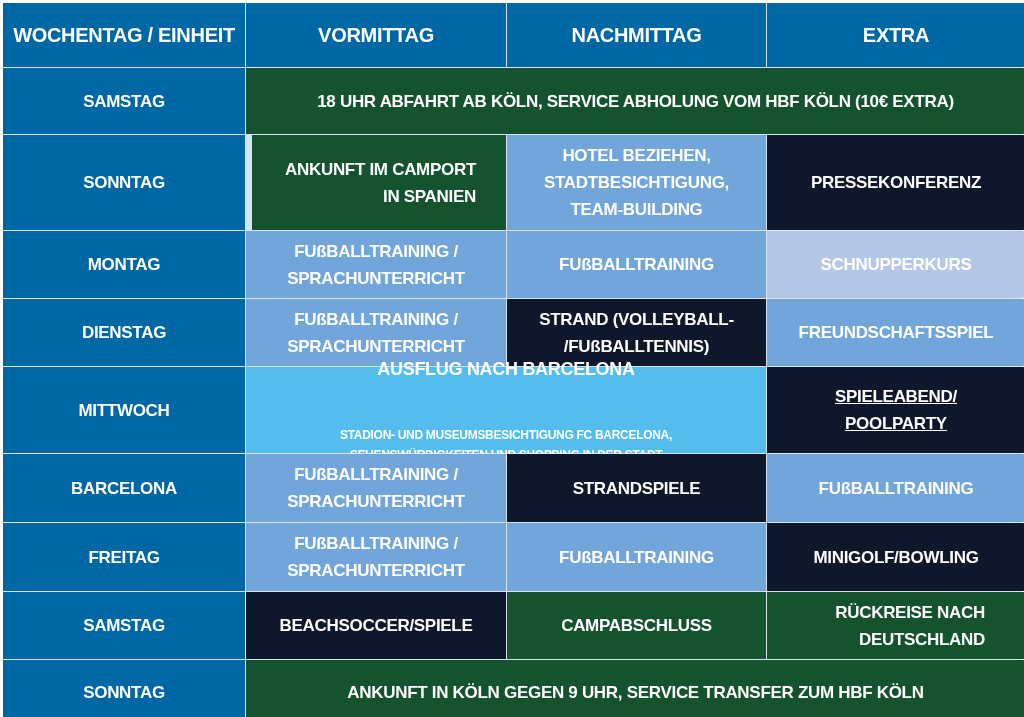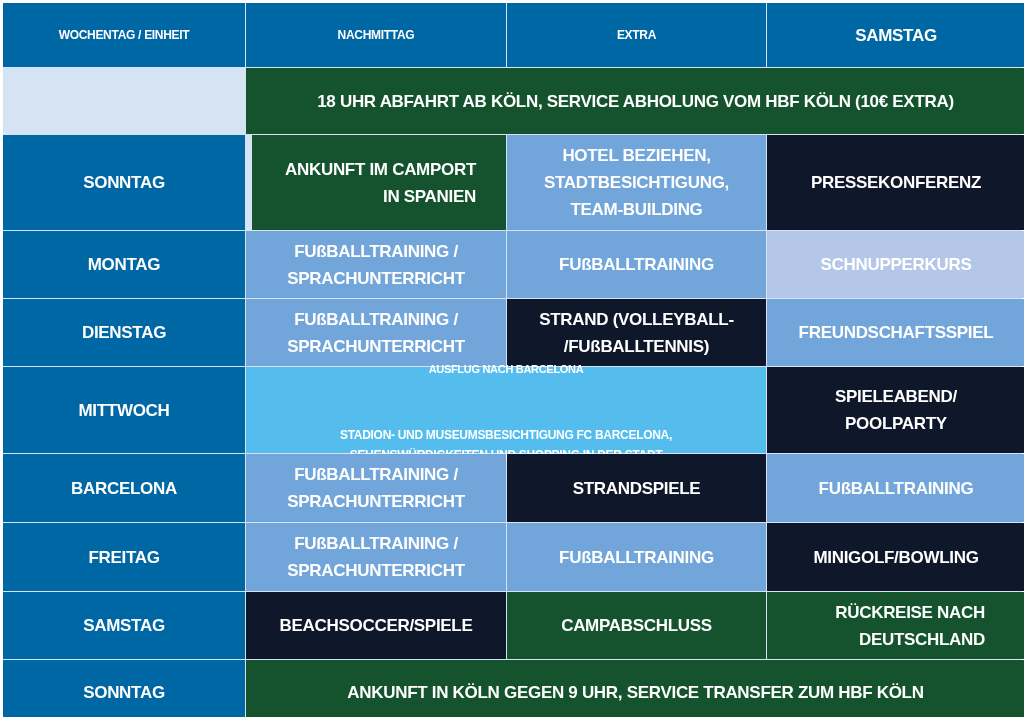--- a/index.html
+++ b/index.html
@@ -3,35 +3,36 @@
 <meta charset="utf-8">
 <style>
   html,body{margin:0;padding:0;background:#ffffff;}
   body{width:1024px;height:717px;overflow:hidden;position:relative;font-family:"Liberation Sans","DejaVu Sans",sans-serif;}
   .tbl{position:absolute;left:3px;top:3px;width:1019px;display:grid;
        grid-template-columns:242px 260px 259px 258px;
        grid-template-rows:64px 66px 95px 67px 67px 86px 68px 68px 67px 64px;
        gap:1px;background:#d6e3f2;}
   .c{display:flex;align-items:center;justify-content:center;text-align:center;color:#ffffff;
      font-weight:bold;font-size:17px;line-height:27px;padding:0 8px;box-sizing:border-box;letter-spacing:-0.3px;}
-  .h{background:#0067a5;font-size:12px;}
+  .h{background:#0067a5;font-size:20px;}
   .d{background:#0067a5;}
   .pale{background:#14532d;text-align:right;}
   .mid{background:#72a6da;}
   .lav{background:#0f172a;}
   .paleblue{background:#b4c7e9;}
   .sky{background:#55bdee;flex-direction:column;}
-  .sky .t1{font-size:11px;line-height:26px;margin-bottom:4px;}
+  .sky .t1{font-size:18px;line-height:26px;margin-bottom:4px;}
   .sky .t2{font-size:12px;line-height:20px;margin-top:39px;}
 </style>
 </head>
 <body>
 
 <div class="tbl">
   <div class="c h">WOCHENTAG / EINHEIT</div>
+  <div class="c h">VORMITTAG</div>
   <div class="c h">NACHMITTAG</div>
   <div class="c h">EXTRA</div>
 
   <div class="c d">SAMSTAG</div>
   <div class="c pale" style="grid-column:2 / span 3;">18 UHR ABFAHRT AB KÖLN, SERVICE ABHOLUNG VOM HBF KÖLN (10€ EXTRA)</div>
 
   <div class="c d">SONNTAG</div>
   <div class="c pale" style="padding:0 30px;margin-left:6px;">ANKUNFT IM CAMPORT IN SPANIEN</div>
   <div class="c mid" style="padding:0 42px;">HOTEL BEZIEHEN, STADTBESICHTIGUNG, TEAM-BUILDING</div>
   <div class="c lav">PRESSEKONFERENZ</div>
@@ -44,21 +45,21 @@
   <div class="c d">DIENSTAG</div>
   <div class="c mid" style="padding:0 30px;">FUßBALLTRAINING / SPRACHUNTERRICHT</div>
   <div class="c lav" style="padding:12px 25px;">STRAND (VOLLEYBALL- /FUßBALLTENNIS)</div>
   <div class="c mid">FREUNDSCHAFTSSPIEL</div>
 
   <div class="c d">MITTWOCH</div>
   <div class="c sky" style="grid-column:2 / span 2;">
     <div class="t1">AUSFLUG NACH BARCELONA</div>
     <div class="t2" style="padding:0 80px;">STADION- UND MUSEUMSBESICHTIGUNG FC BARCELONA, SEHENSWÜRDIGKEITEN UND SHOPPING IN DER STADT</div>
   </div>
-  <div class="c lav" style="padding:16px 60px;">SPIELEABEND/ POOLPARTY</div>
+  <div class="c lav" style="padding:16px 60px;text-decoration:underline;">SPIELEABEND/ POOLPARTY</div>
 
   <div class="c d">BARCELONA</div>
   <div class="c mid" style="padding:0 30px;">FUßBALLTRAINING / SPRACHUNTERRICHT</div>
   <div class="c lav">STRANDSPIELE</div>
   <div class="c mid">FUßBALLTRAINING</div>
 
   <div class="c d">FREITAG</div>
   <div class="c mid" style="padding:0 30px;">FUßBALLTRAINING / SPRACHUNTERRICHT</div>
   <div class="c mid">FUßBALLTRAINING</div>
   <div class="c lav">MINIGOLF/BOWLING</div>

